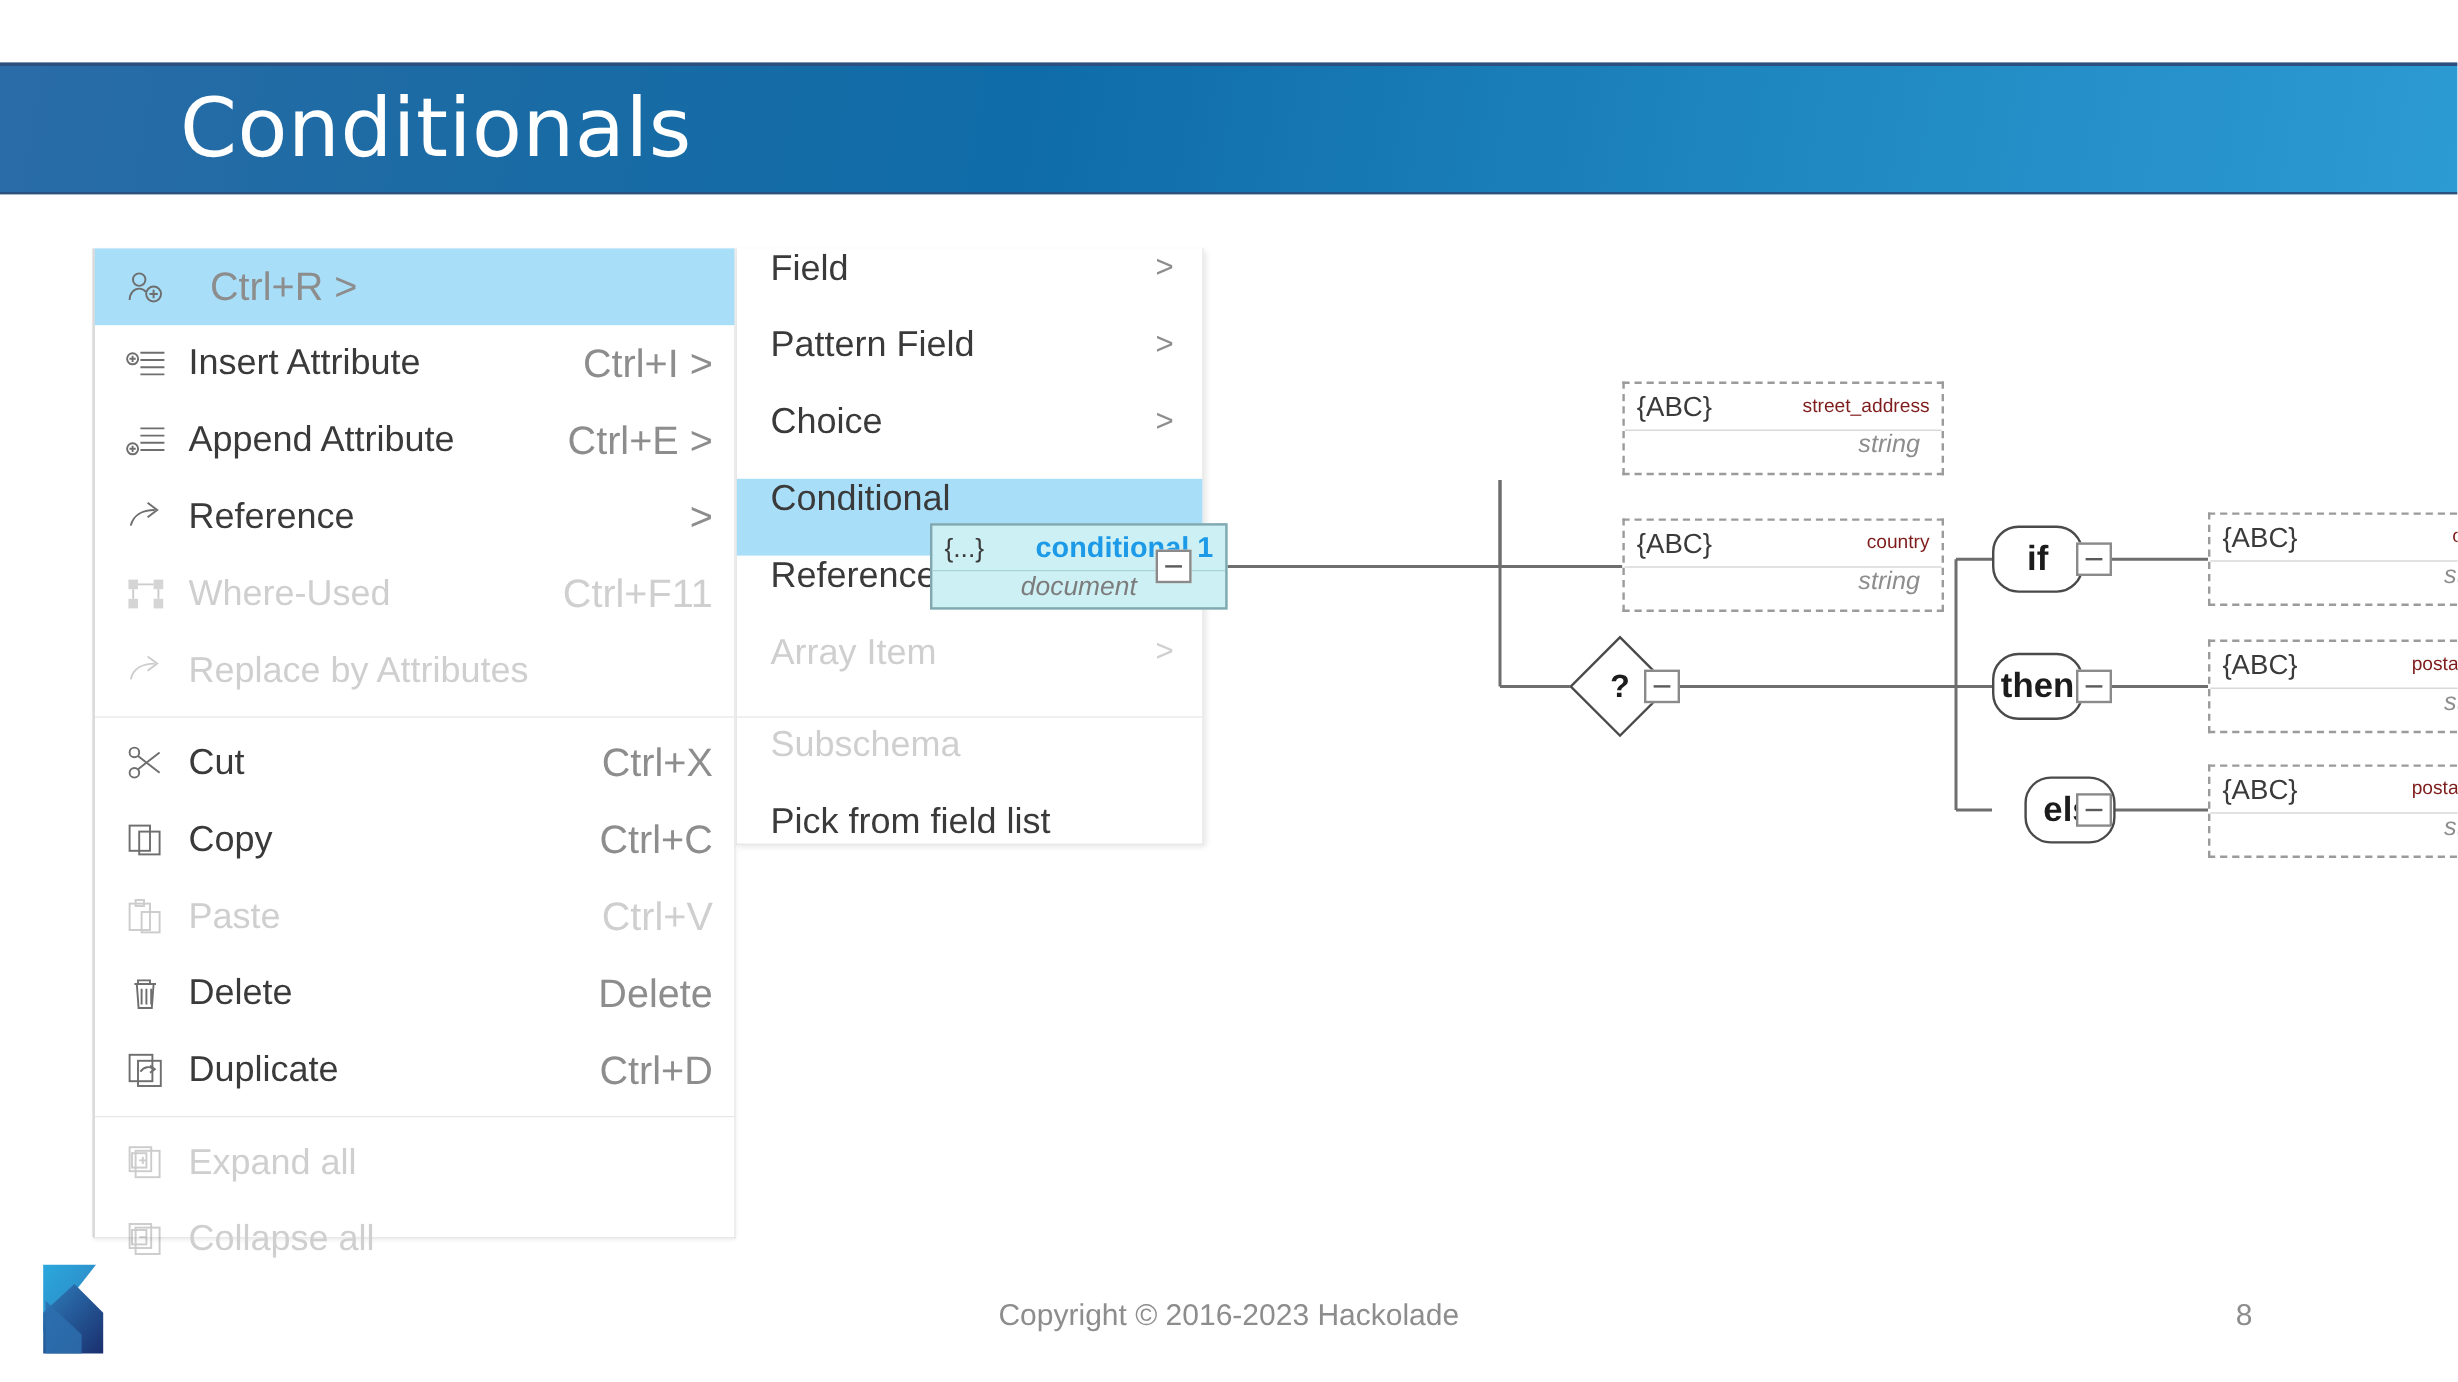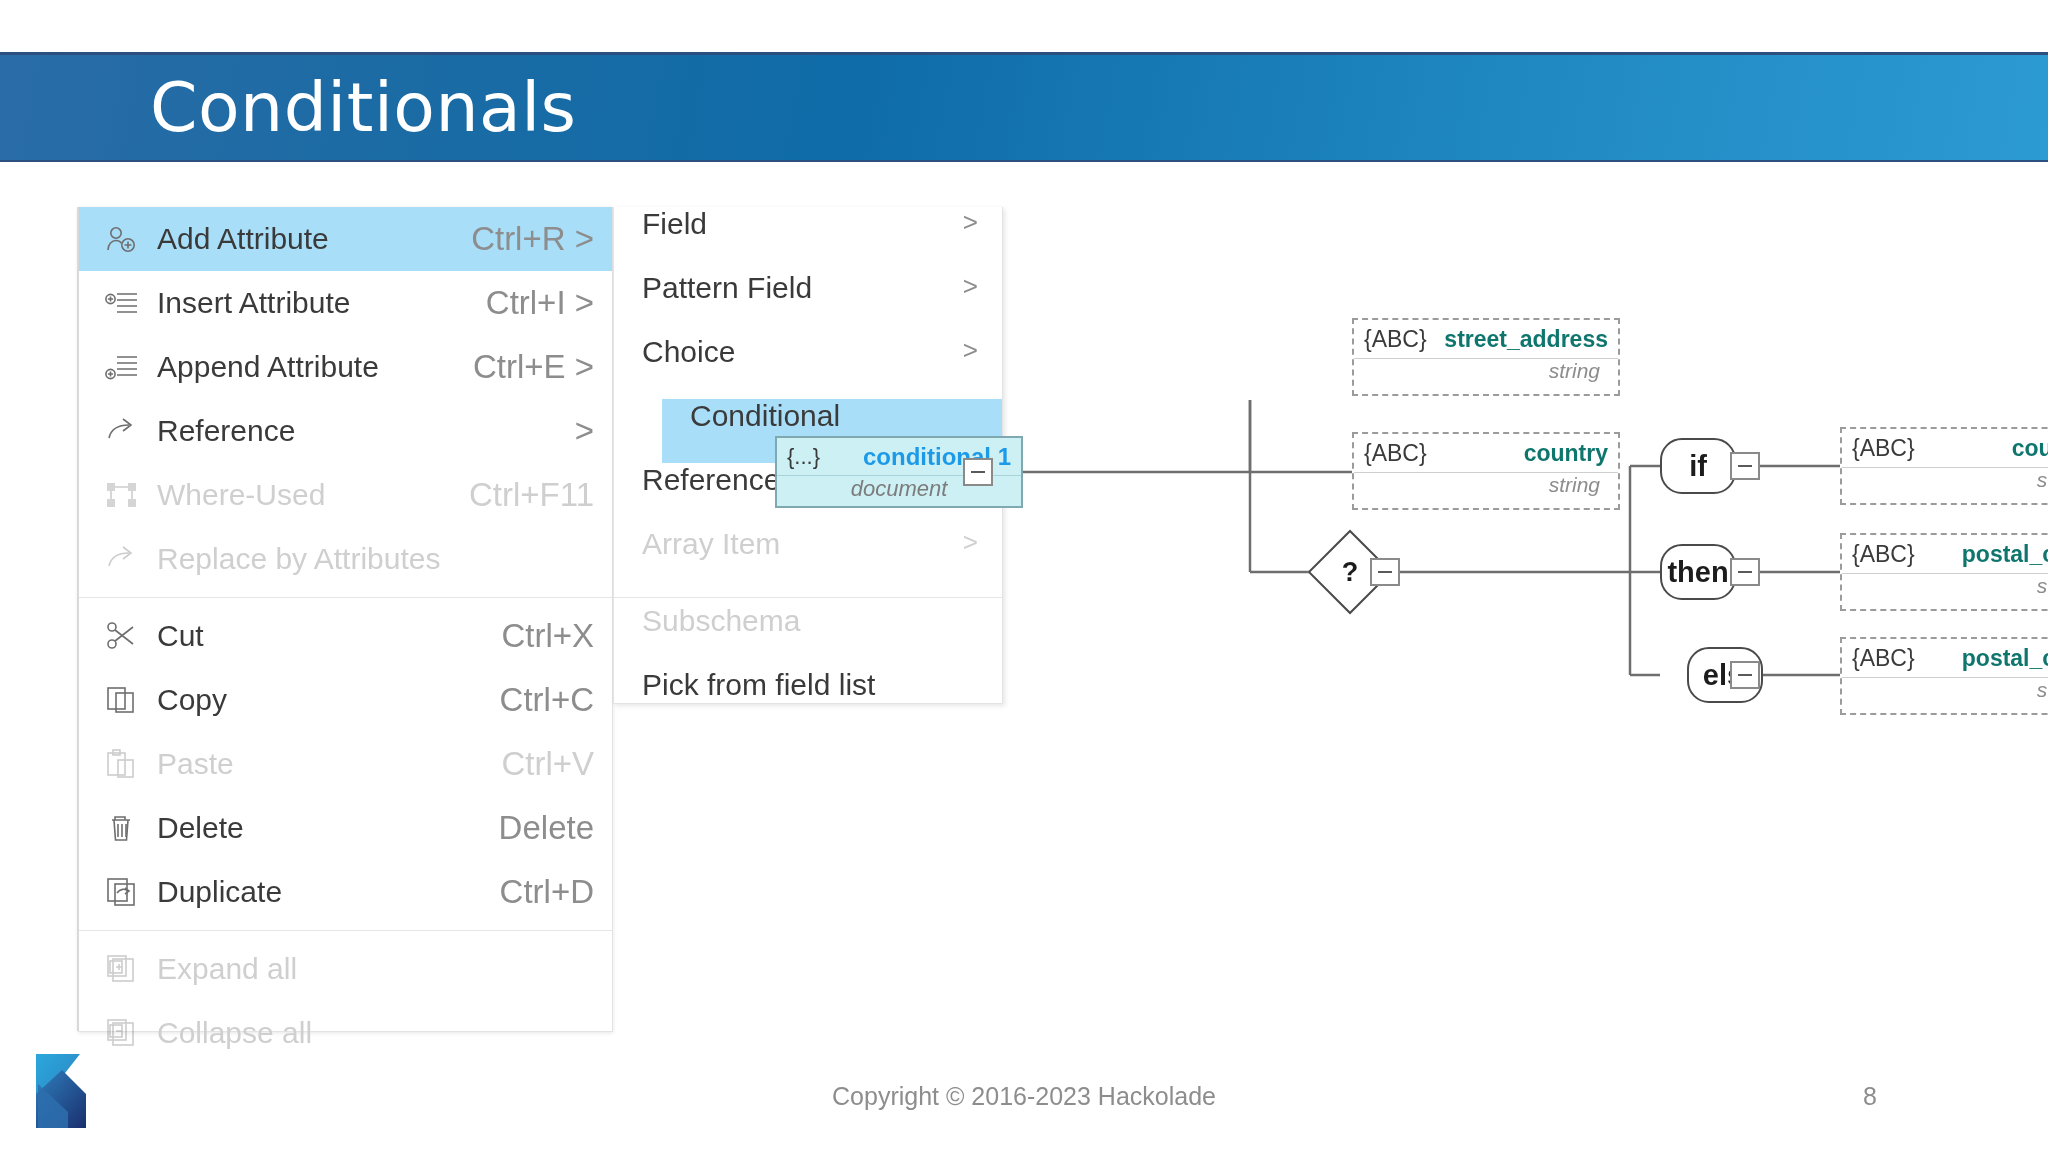--- a/index.html
+++ b/index.html
@@ -72,21 +72,21 @@
     border-top: none;
     box-shadow: 2px 2px 5px rgba(0,0,0,0.10);
   }
   .smi {
     display: flex; align-items: flex-start;
     height: 64px;
     padding-left: 28px; padding-right: 24px;
     font-size: 30px;
     color: #3a3a3a;
   }
-  .smi.sel { background: #a8def8; margin-left: 48px; }
+  .smi.sel { background: #a8def8; }
   .smi.disabled { color: #cfcfcf; }
   .smi .smi-label { flex: 1 1 auto; }
   .smi .smi-arrow { font-size: 26px; color: #8d8d8d; }
   .smi.disabled .smi-arrow { color: #cfcfcf; }
 
   
   .diagram { position: absolute; left: 1000px; top: 400px; width: 1040px; height: 560px; }
   .diagram svg { position: absolute; left: 0; top: 0; }
 
   .node {
@@ -100,21 +100,21 @@
   }
   .entity .row1 {
     height: 39px; display: flex; align-items: center;
     padding: 0 10px; border-bottom: 1px solid #cfcfcf;
   }
   .entity .row2 {
     height: 37px; display: flex; align-items: flex-start; justify-content: flex-end;
     padding: 0 18px;
   }
   .abc { font-size: 23px; color: #3a3a3a; }
-  .fname { font-size: 23px; color: #0f766e; font-weight: bold; margin-left: auto; }
+  .fname { font-size: 16px; color: #7f1d1d; font-weight: normal; margin-left: auto; }
   .ftype { font-size: 21px; color: #8d8d8d; font-style: italic; }
 
   .cond-node {
     width: 248px; height: 72px;
     background: #cdf0f4;
     border: 2px solid #7fa8b0;
   }
   .cond-node .row1 {
     height: 38px; display: flex; align-items: center; padding: 0 10px;
     border-bottom: 1px solid #a9d3da;
@@ -179,21 +179,20 @@
   <div class="ctx-menu" id="ctx-menu">
       <div class="mi sel">
         <span class="mi-icon">
           <svg width="34" height="30" viewBox="0 0 34 30">
             <circle cx="11" cy="9" r="5.2" stroke="#6e6e6e" stroke-width="1.6" fill="none"></circle>
             <path d="M3 26c0-6 4-9.5 8-9.5 2.2 0 4.2 1 5.6 2.8" stroke="#6e6e6e" stroke-width="1.6" fill="none"></path>
             <circle cx="23" cy="21" r="6.2" stroke="#6e6e6e" stroke-width="1.6" fill="none"></circle>
             <path d="M23 17.5v7M19.5 21h7" stroke="#6e6e6e" stroke-width="1.6" fill="none"></path>
           </svg>
         </span>
-        <span class="mi-label">Add Attribute</span>
         <span class="mi-shortcut">Ctrl+R &gt;</span>
       </div>
       <div class="mi">
         <span class="mi-icon">
           <svg width="34" height="30" viewBox="0 0 34 30">
             <path d="M12 6h20M12 12h20M12 18h20M12 24h20" stroke="#6e6e6e" stroke-width="1.6" fill="none"></path>
             <circle cx="5.5" cy="11" r="4.6" stroke="#6e6e6e" stroke-width="1.6" fill="none"></circle>
             <path d="M5.5 8.4v5.2M2.9 11h5.2" stroke="#6e6e6e" stroke-width="1.6" fill="none"></path>
           </svg>
         </span>

